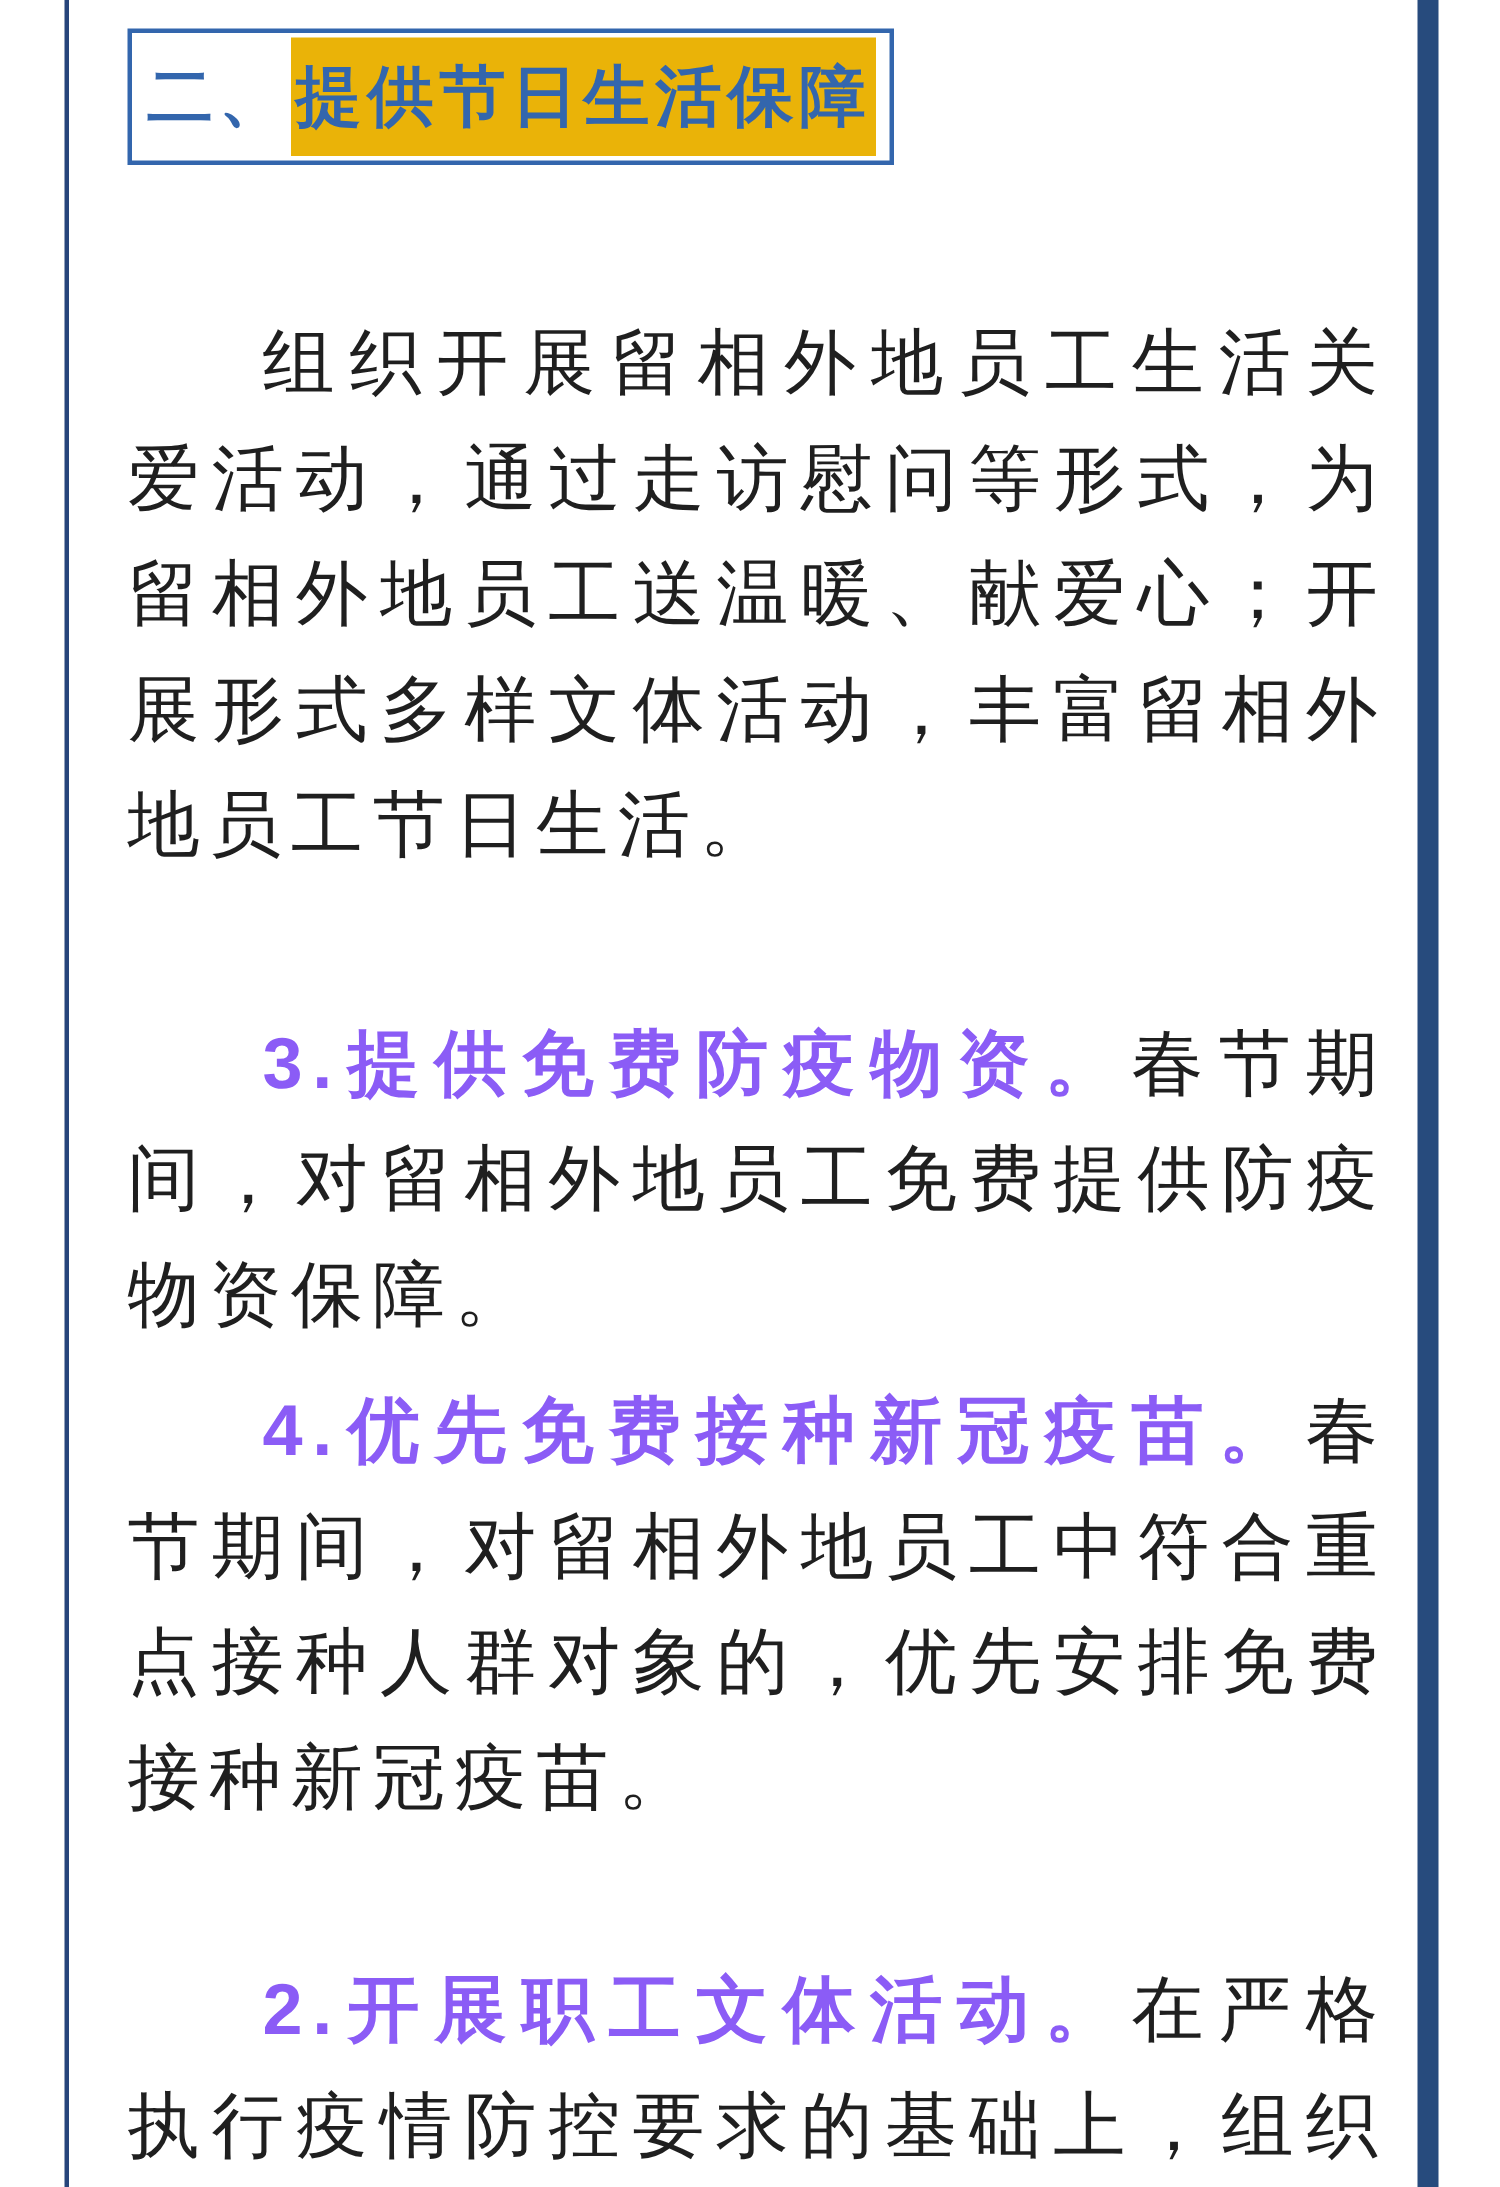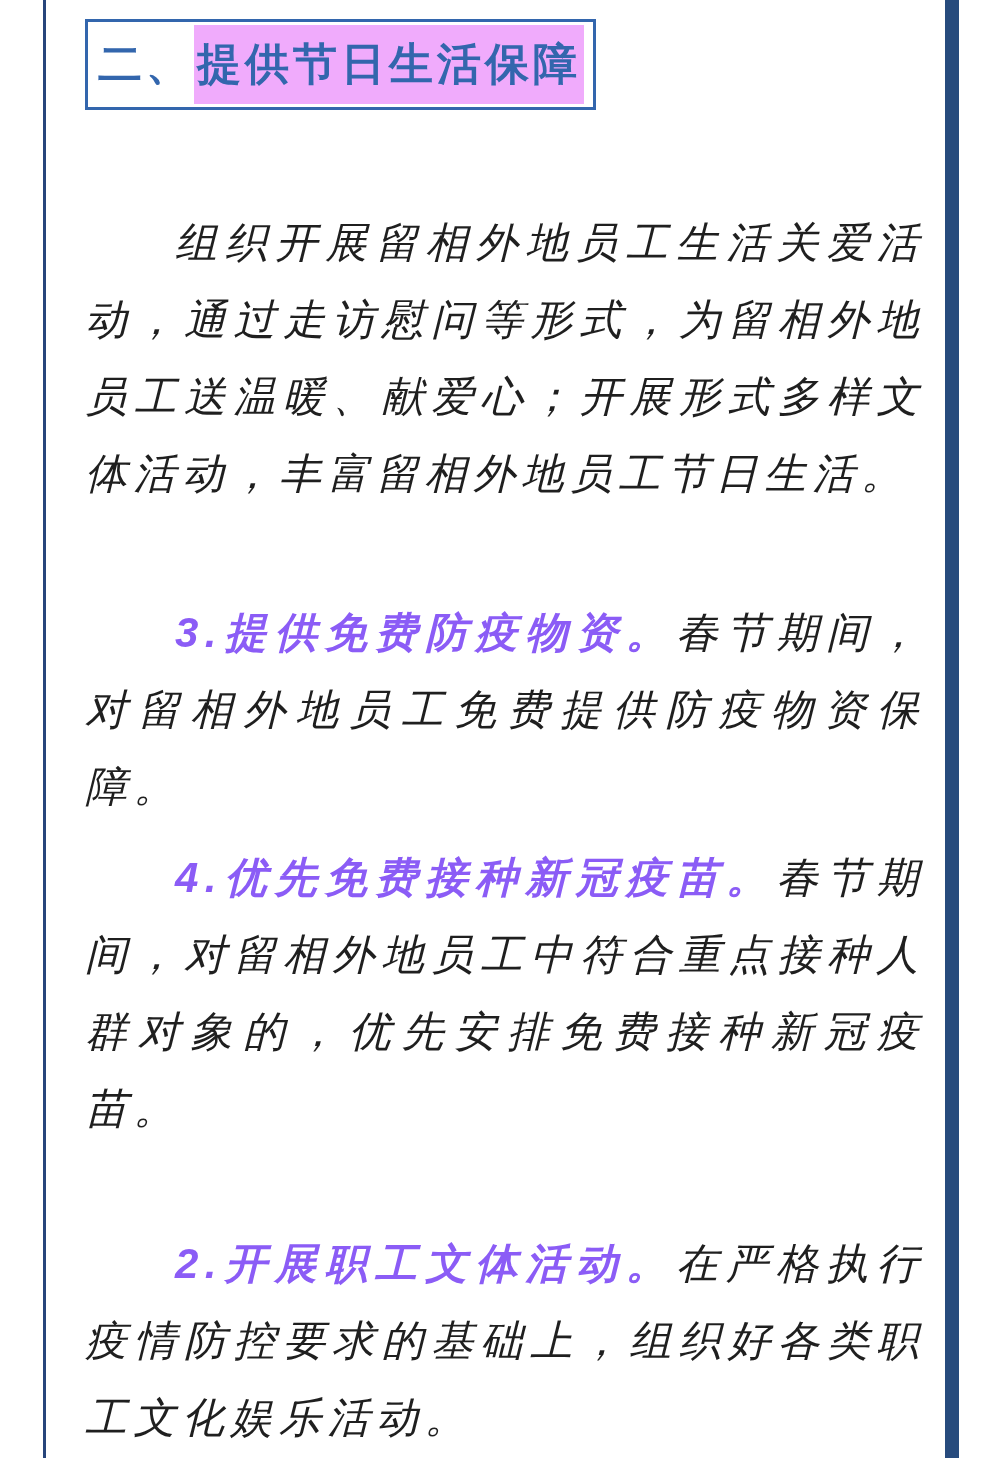--- a/index.html
+++ b/index.html
@@ -35,32 +35,31 @@
     display: flex;
     align-items: center;
     padding-left: 10px;
     font-size: 44px;
     font-weight: 700;
     color: #3366ad;
     letter-spacing: 4px;
     white-space: nowrap;
   }
   .hdr-highlight {
-    background: #f0abfc;
+    background: #eab308;
     padding: 10px 3px;
   }
   .para {
     margin: 0;
-    font-size: 42px;
+    font-size: 48px;
     line-height: 77px;
     letter-spacing: 6.5px;
     color: #1f1f1f;
     text-align: justify;
     text-indent: 90px;
-    font-style: italic;
   }
   .para .lead {
     color: #8b5cf6;
     font-weight: 700;
   }
   .p-intro  { margin-top: 94px; }
   .p-item3  { margin-top: 82px; }
   .p-item4  { margin-top: 14px; }
   .p-item5  { margin-top: 78px; }
 </style>

